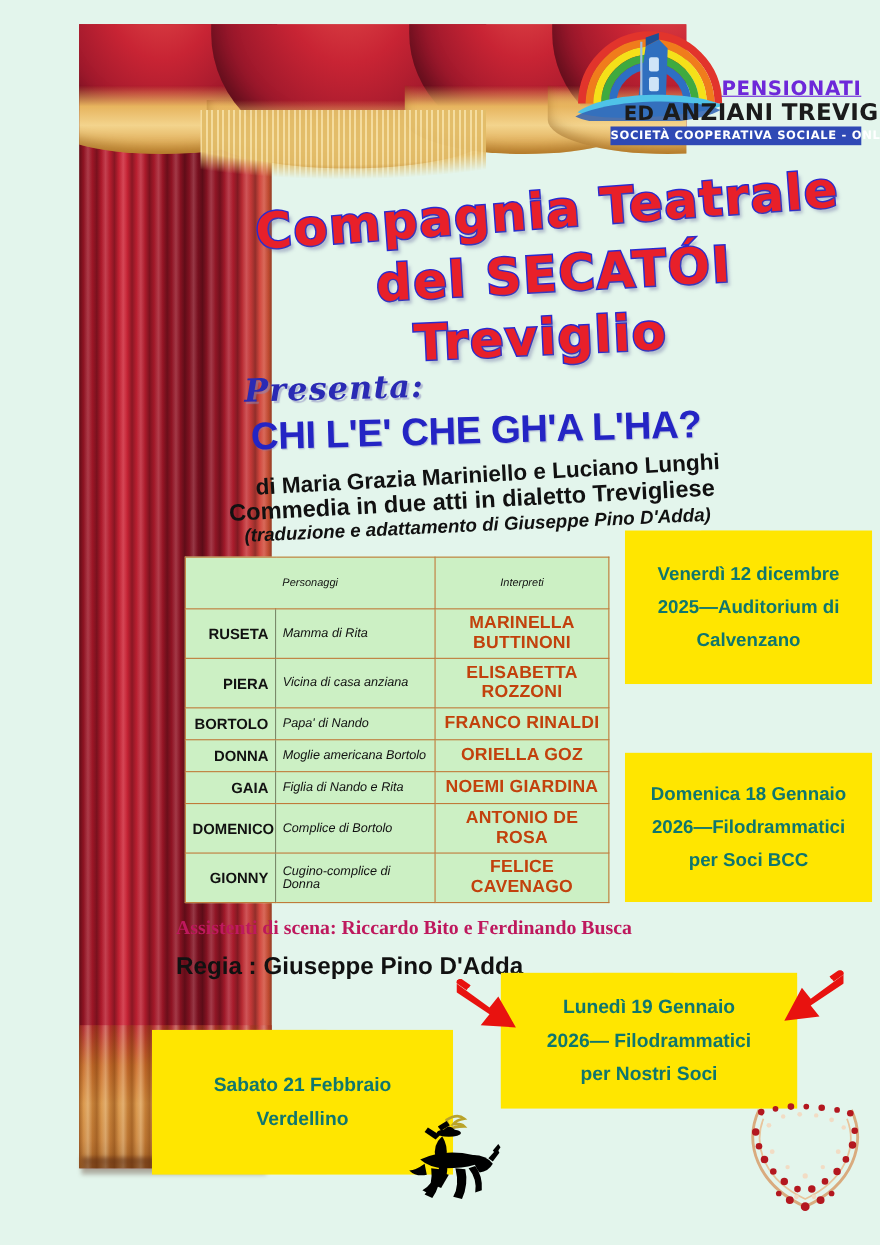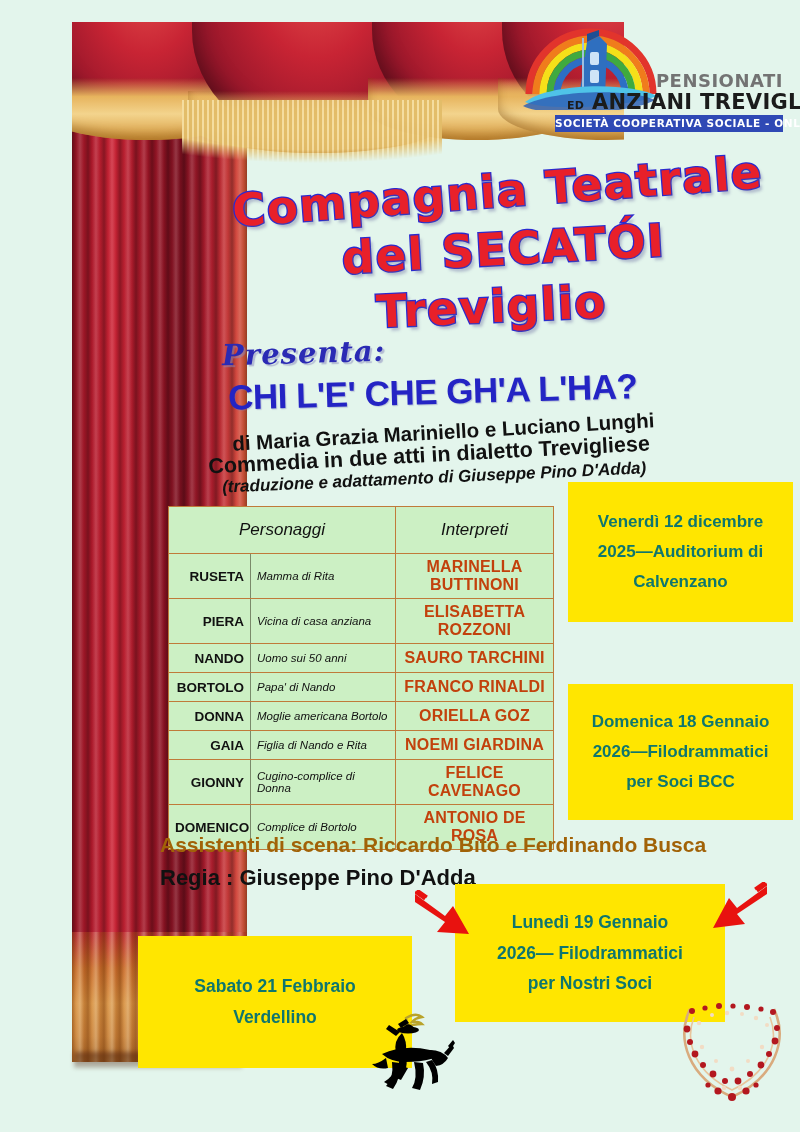--- a/index.html
+++ b/index.html
@@ -148,37 +148,38 @@
     width: 270px;
     height: 116px;
   }
   .logo-mark { position: absolute; left: 8px; top: 0; width: 140px; height: 88px; }
   .logo-text { position: absolute; left: 142px; top: 48px; width: 128px; }
   .logo-line1 {
     font-family: "DejaVu Sans", sans-serif;
     font-weight: 700;
     font-size: 18px;
     letter-spacing: 0.5px;
-    color: #737373;
+    color: #6d28d9;
     text-align: right;
     white-space: nowrap;
+    text-decoration: underline;
   }
   .logo-line2 {
     position: absolute;
     left: -88px;
     top: 20px;
     font-family: "DejaVu Sans", sans-serif;
     font-weight: 700;
     font-size: 21px;
     letter-spacing: 0.3px;
     color: #1b1b1b;
     white-space: nowrap;
   }
   .logo-line2 .small {
-    font-size: 11px;
+    font-size: 18px;
     vertical-align: baseline;
   }
   .logo-banner {
     position: absolute;
     left: -100px;
     top: 45px;
     width: 228px;
     background: #2f49b5;
     color: #ffffff;
     font-family: "DejaVu Sans", sans-serif;
@@ -277,21 +278,21 @@
   }
   .cast-table th, .cast-table td {
     border: 1px solid #c07a3a;
     padding: 4px 6px;
     background: #ccf0c4;
   }
   .cast-table th {
     font-family: "Liberation Sans", sans-serif;
     font-style: italic;
     font-weight: 400;
-    font-size: 17px;
+    font-size: 10px;
     color: #111;
     text-align: center;
     height: 38px;
   }
   .col-role { width: 82px; }
   .col-desc { width: 145px; }
   .col-actor { width: 158px; }
   .c-role {
     font-size: 13.5px;
     font-weight: 700;
@@ -312,24 +313,25 @@
     color: #c2410c;
     letter-spacing: 0.2px;
   }
   .cast-table tr { height: 29px; }
 
   
   .credit-assist {
     position: absolute;
     left: 160px;
     top: 833px;
-    font-size: 21px;
-    font-weight: 700;
-    color: #a16207;
-    white-space: nowrap;
+    font-size: 18px;
+    font-weight: 700;
+    color: #be185d;
+    white-space: nowrap;
+    font-family: Liberation Serif, serif;
   }
   .credit-regia {
     position: absolute;
     left: 160px;
     top: 865px;
     font-size: 22px;
     font-weight: 700;
     color: #111;
     white-space: nowrap;
   }
@@ -372,21 +374,21 @@
       radial-gradient(ellipse 30% 46% at 93% 48%, #000 99%, transparent 100%);
   }
   .blob .btxt {
     position: relative;
     z-index: 1;
     line-height: 1.75;
     white-space: nowrap;
   }
   .blob-1 { left: 568px; top: 482px;  width: 225px; height: 140px; font-size: 17px; }
   .blob-2 { left: 568px; top: 684px;  width: 225px; height: 136px; font-size: 17px; }
-  .blob-3 { left: 455px; top: 884px;  width: 270px; height: 138px; font-size: 17.5px; }
+  .blob-3 { left: 455px; top: 884px;  width: 270px; height: 124px; font-size: 17.5px; }
   .blob-4 { left: 138px; top: 936px;  width: 274px; height: 132px; font-size: 17.5px; }
 
   
   .arrow { position: absolute; }
   .arrow-l { left: 415px; top: 890px; width: 62px; height: 56px; transform: rotate(0deg); }
   .arrow-r { left: 705px; top: 882px; width: 62px; height: 60px; }
 
   
   .cowboy { position: absolute; left: 352px; top: 1006px; width: 105px; height: 100px; }
   .necklace { position: absolute; left: 672px; top: 995px; width: 120px; height: 115px; }
@@ -462,48 +464,43 @@
           <td class="c-role">RUSETA</td>
           <td class="c-desc">Mamma di Rita</td>
           <td class="c-actor">MARINELLA BUTTINONI</td>
         </tr>
         <tr>
           <td class="c-role">PIERA</td>
           <td class="c-desc">Vicina di casa anziana</td>
           <td class="c-actor">ELISABETTA ROZZONI</td>
         </tr>
         <tr>
-          <td class="c-role">NANDO</td>
-          <td class="c-desc">Uomo sui 50 anni</td>
-          <td class="c-actor">SAURO TARCHINI</td>
-        </tr>
-        <tr>
           <td class="c-role">BORTOLO</td>
           <td class="c-desc">Papa' di Nando</td>
           <td class="c-actor">FRANCO RINALDI</td>
         </tr>
         <tr>
           <td class="c-role">DONNA</td>
           <td class="c-desc">Moglie americana Bortolo</td>
           <td class="c-actor">ORIELLA GOZ</td>
         </tr>
         <tr>
           <td class="c-role">GAIA</td>
           <td class="c-desc">Figlia di Nando e Rita</td>
           <td class="c-actor">NOEMI GIARDINA</td>
         </tr>
         <tr>
+          <td class="c-role">DOMENICO</td>
+          <td class="c-desc">Complice di Bortolo</td>
+          <td class="c-actor">ANTONIO DE ROSA</td>
+        </tr>
+        <tr>
           <td class="c-role">GIONNY</td>
           <td class="c-desc">Cugino-complice di Donna</td>
           <td class="c-actor">FELICE CAVENAGO</td>
-        </tr>
-        <tr>
-          <td class="c-role">DOMENICO</td>
-          <td class="c-desc">Complice di Bortolo</td>
-          <td class="c-actor">ANTONIO DE ROSA</td>
         </tr>
       </tbody>
   </table>
 
   <div class="credit-assist">Assistenti di scena:  Riccardo Bito  e  Ferdinando Busca</div>
   <div class="credit-regia">Regia :  Giuseppe Pino D'Adda</div>
 
   <div class="blob blob-1">
     <div class="paint"></div>
     <div class="btxt">Venerdì 12 dicembre</div>

